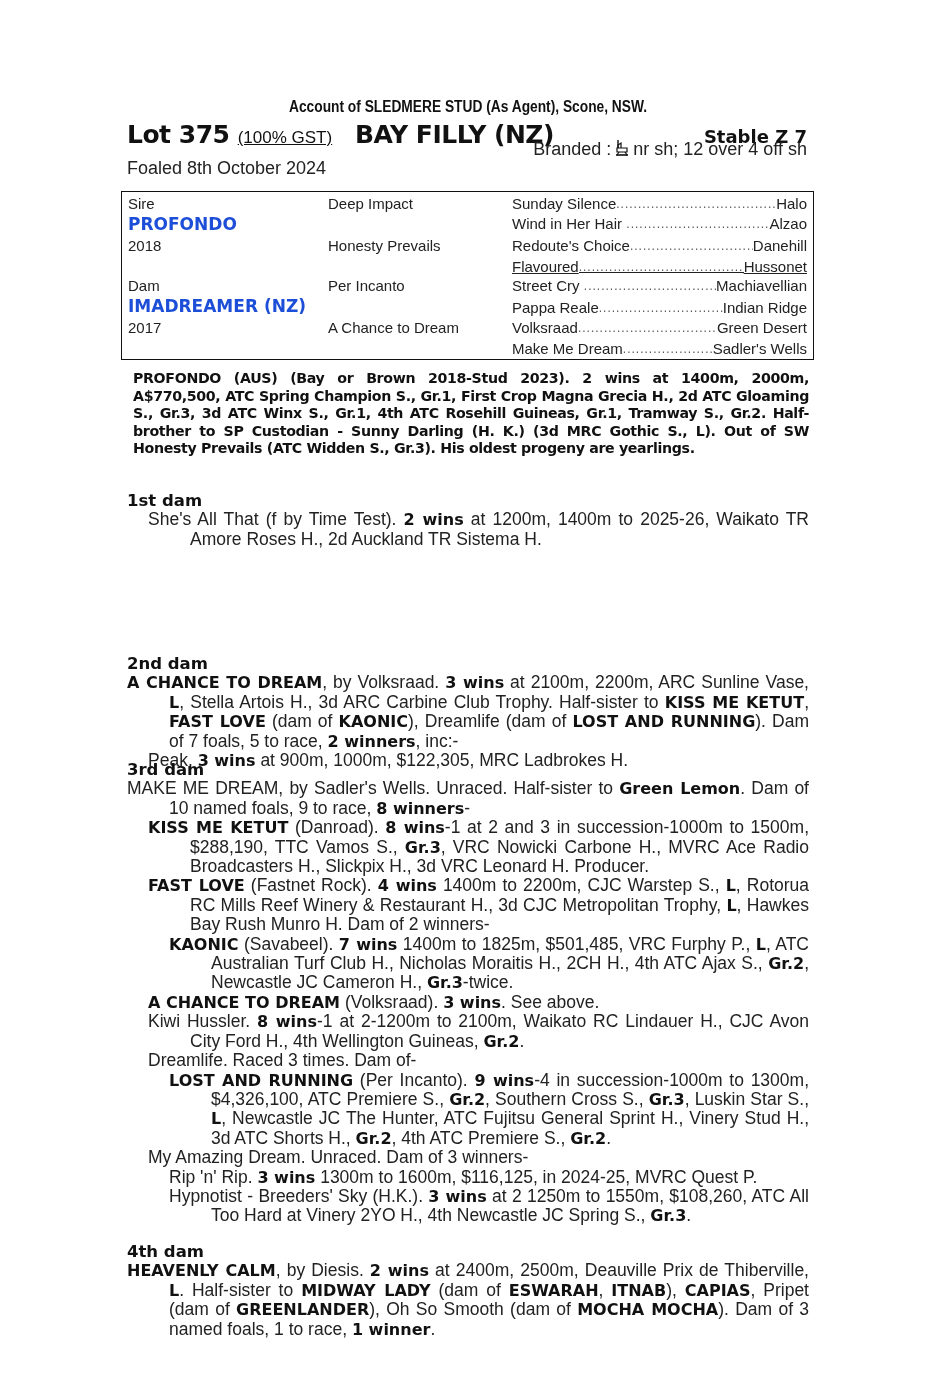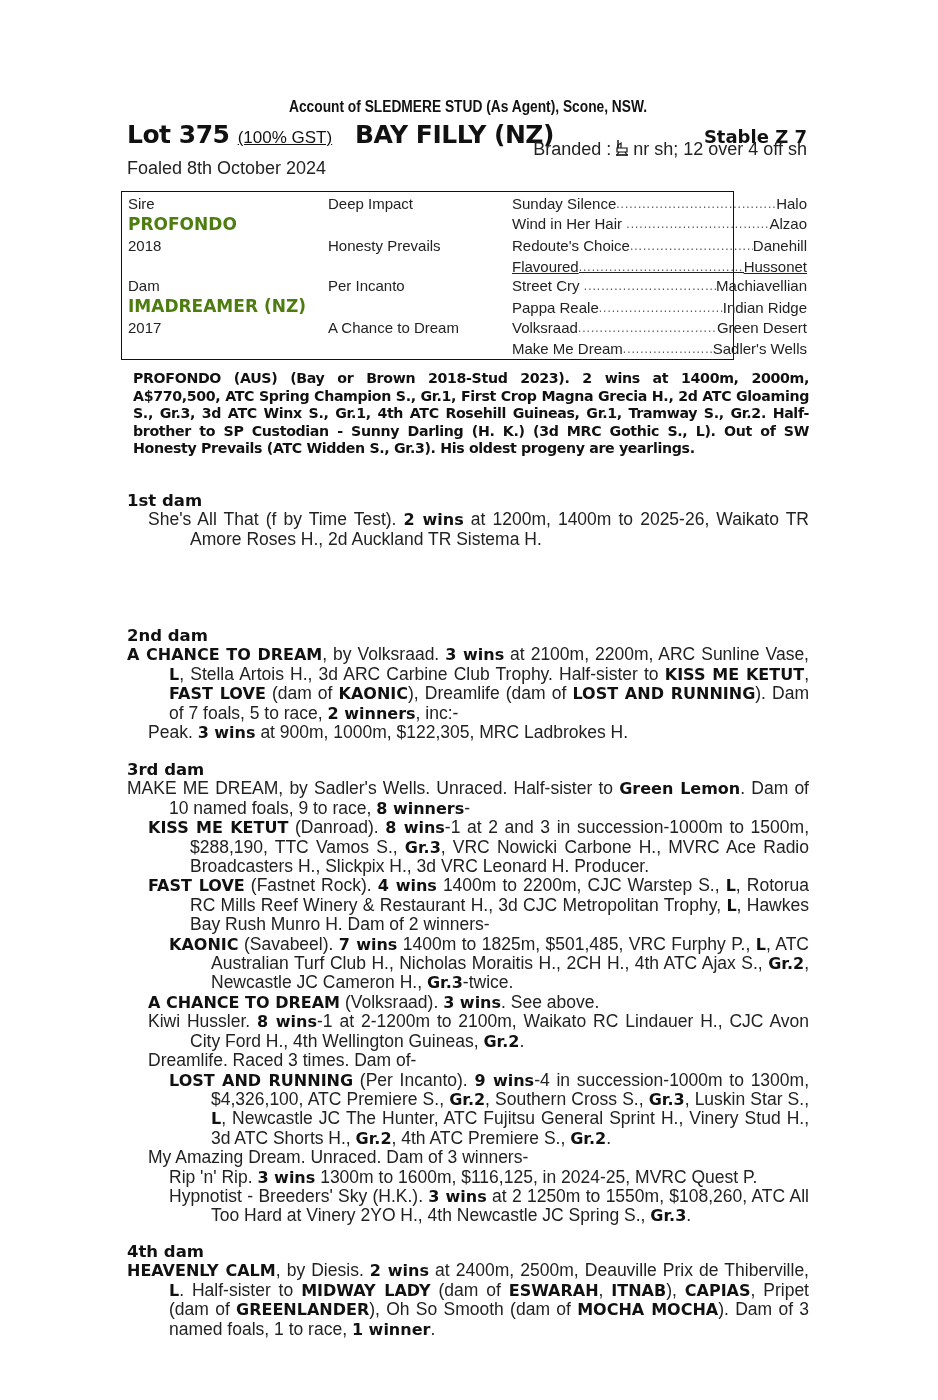--- a/index.html
+++ b/index.html
@@ -8,23 +8,23 @@
   .account { position: absolute; top: 98px; left: 0; width: 682px; text-align: center; font-family: "Liberation Sans", sans-serif; font-weight: bold; font-size: 16px; transform: scaleX(0.86); transform-origin: center; letter-spacing: 0; }
   .lotline { position: absolute; top: 120px; left: 0; width: 682px; height: 32px; }
   .lot { position: absolute; left: 0; top: 0; font-weight: 900; font-size: 25px; font-family: "DejaVu Sans", sans-serif; letter-spacing: -0.5px; }
   .lot .gst { font-weight: normal; font-size: 17px; font-family: "Liberation Sans", sans-serif; letter-spacing: 0; text-decoration: underline; }
   .horse { position: absolute; left: 228px; top: 0; font-weight: 900; font-size: 25px; font-family: "DejaVu Sans", sans-serif; letter-spacing: -0.5px; }
   .stable { position: absolute; right: 2px; top: 6px; font-weight: 900; font-size: 18px; font-family: "DejaVu Sans", sans-serif; }
   .foaled { position: absolute; top: 158px; left: 0; font-size: 18px; color: #222; }
   .branded { position: absolute; top: 139px; right: 2px; font-size: 18px; color: #222; display: flex; align-items: flex-end; }
   .brand-icon { display: inline-block; width: 14px; height: 20px; margin: 0 4px 0 4px; position: relative; top: -1px; }
 
-  .ped { position: absolute; top: 191px; left: -6px; width: 613px; height: 169px; border: 1.5px solid #111; box-sizing: border-box; font-size: 15px; color: #222; }
+  .ped { position: absolute; top: 191px; left: -6px; width: 693px; height: 169px; border: 1.5px solid #111; box-sizing: border-box; font-size: 15px; color: #222; }
   .ped .cell { position: absolute; white-space: nowrap; }
-  .ped .bold { font-family: "DejaVu Sans", sans-serif; font-weight: bold; font-size: 17px; color: #4d7c0f; }
+  .ped .bold { font-family: "DejaVu Sans", sans-serif; font-weight: bold; font-size: 17px; color: #1d4ed8; }
   .ped .gg { position: absolute; left: 390px; width: 295px; display: flex; white-space: nowrap; }
   .ped .gg .l { flex: 0 0 auto; }
   .ped .gg .dots { flex: 1 1 auto; overflow: hidden; white-space: nowrap; color: #555; letter-spacing: 1px; font-size: 12px; line-height: 18px; }
   .ped .gg .r { flex: 0 0 auto; }
 
   .sire-note { position: absolute; top: 370px; left: 6px; width: 676px; font-family: "DejaVu Sans", sans-serif; font-weight: bold; font-size: 14.2px; line-height: 17.6px; text-align: justify; letter-spacing: -0.35px; }
 
   .section { position: absolute; left: 0; width: 682px; font-size: 17.5px; line-height: 19.4px; color: #222; }
   .section h3 { margin: 0; font-family: "DejaVu Sans", sans-serif; font-weight: bold; font-size: 16.5px; color: #111; line-height: 19.4px; }
   .section p { margin: 0; text-align: justify; }
@@ -121,21 +121,21 @@
 
   <div class="sire-note">PROFONDO (AUS) (Bay or Brown 2018-Stud 2023). 2 wins at 1400m, 2000m, A$770,500, ATC Spring Champion S., Gr.1, First Crop Magna Grecia H., 2d ATC Gloaming S., Gr.3, 3d ATC Winx S., Gr.1, 4th ATC Rosehill Guineas, Gr.1, Tramway S., Gr.2. Half-brother to SP Custodian - Sunny Darling (H. K.) (3d MRC Gothic S., L). Out of SW Honesty Prevails (ATC Widden S., Gr.3). His oldest progeny are yearlings.</div>
 
   <div class="section" style="top:491px;">
     <h3>1st dam</h3>
     <div>
         <p class="i1">She's All That (f by Time Test). <b>2 wins</b> at 1200m, 1400m to 2025-26, Waikato TR Amore Roses H., 2d Auckland TR Sistema H.</p>
       </div>
   </div>
 
-  <div class="section" style="top:626px;">
+  <div class="section" style="top:654px;">
     <h3>2nd dam</h3>
     <div>
         <p class="i0"><b>A CHANCE TO DREAM</b>, by Volksraad. <b>3 wins</b> at 2100m, 2200m, ARC Sunline Vase, <b>L</b>, Stella Artois H., 3d ARC Carbine Club Trophy. Half-sister to <b>KISS ME KETUT</b>, <b>FAST LOVE</b> (dam of <b>KAONIC</b>), Dreamlife (dam of <b>LOST AND RUNNING</b>). Dam of 7 foals, 5 to race, <b>2 winners</b>, inc:-</p>
         <p class="i1">Peak. <b>3 wins</b> at 900m, 1000m, $122,305, MRC Ladbrokes H.</p>
       </div>
   </div>
 
   <div class="section" style="top:760px;">
     <h3>3rd dam</h3>
     <div>

